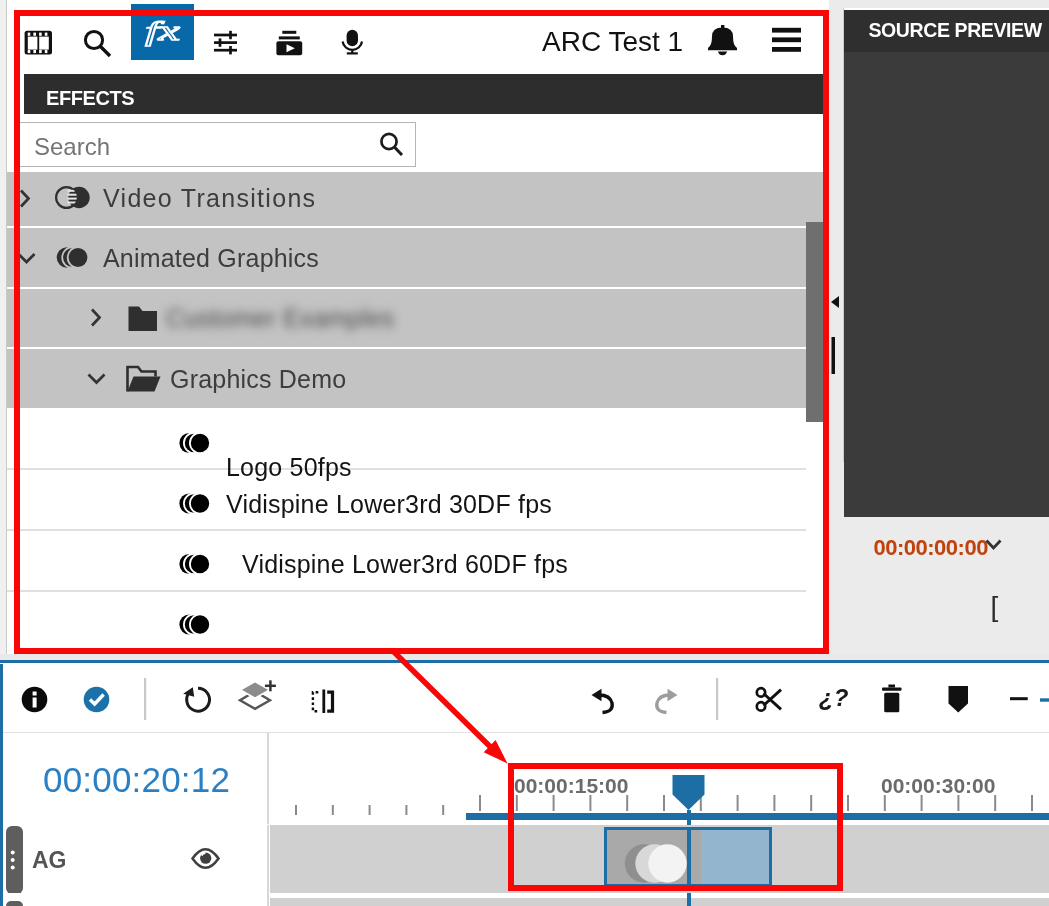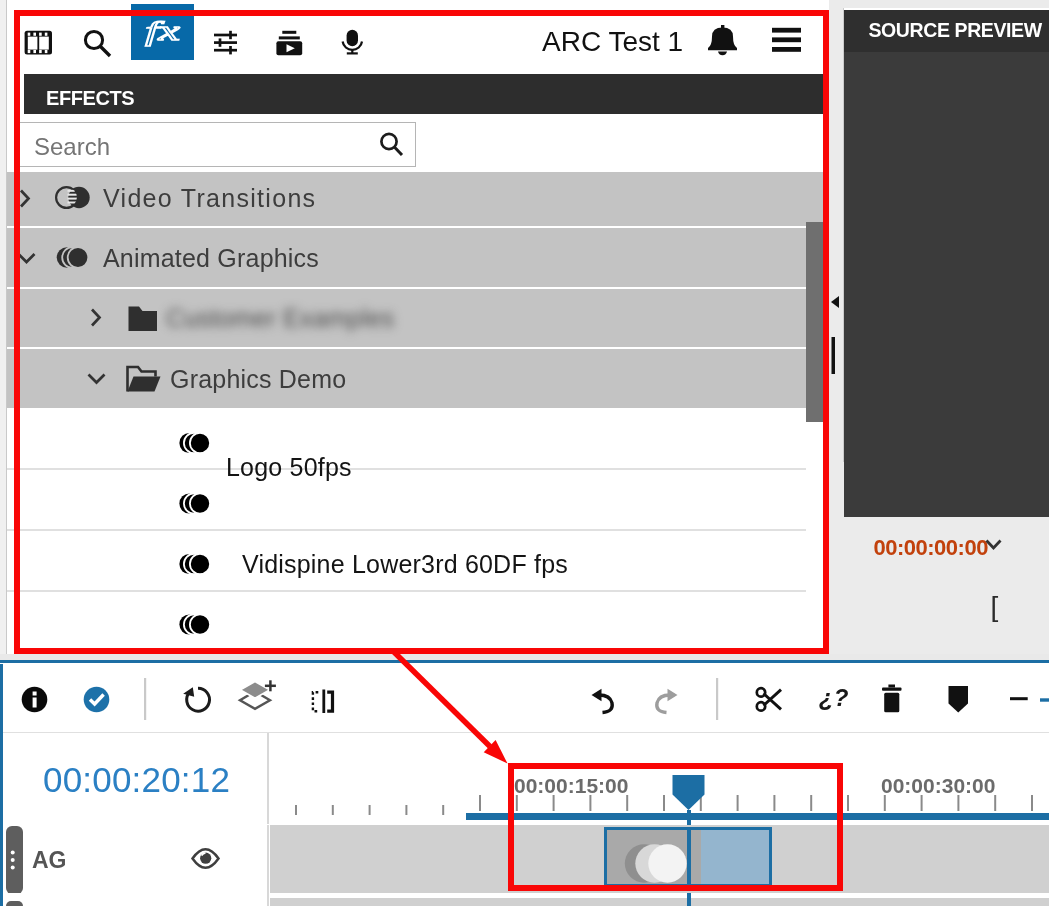--- a/index.html
+++ b/index.html
@@ -133,20 +133,21 @@
     <circle cx="16" cy="83.5" r="10.1" fill="#000" stroke="#fff" stroke-width="1.8"></circle>
     <circle cx="22" cy="83.5" r="10.1" fill="#000" stroke="#fff" stroke-width="1.8"></circle>
     <circle cx="11.5" cy="144" r="10.1" fill="#000"></circle>
     <circle cx="16" cy="144" r="10.1" fill="#000" stroke="#fff" stroke-width="1.8"></circle>
     <circle cx="22" cy="144" r="10.1" fill="#000" stroke="#fff" stroke-width="1.8"></circle>
     <circle cx="11.5" cy="204.5" r="10.1" fill="#000"></circle>
     <circle cx="16" cy="204.5" r="10.1" fill="#000" stroke="#fff" stroke-width="1.8"></circle>
     <circle cx="22" cy="204.5" r="10.1" fill="#000" stroke="#fff" stroke-width="1.8"></circle>
   </svg>
   <span class="itemtext" style="left:226px;top:429px;margin-top:24px;">Logo 50fps</span>
+  <span class="itemtext" style="left:226px;top:489.5px;">Vidispine Lower3rd 30DF fps</span>
   <span class="itemtext" style="left:226px;top:550px;margin-left:16px;">Vidispine Lower3rd 60DF fps</span>
 
   <div class="abs" style="left:806px;top:222px;width:20px;height:200px;background:#6f6f6f;"></div>
 
   <div class="abs" style="left:828.5px;top:0;width:220.5px;height:906px;background:#ebebeb;"></div>
   <svg class="abs" style="left:828px;top:290px;" width="14" height="90">
     <polygon points="3,12 11,6 11,18" fill="#111"></polygon>
     <rect x="3.5" y="47" width="3.5" height="37" fill="#111"></rect>
   </svg>
   <div class="abs" style="left:842.5px;top:8px;width:206.5px;height:454px;background:#fff;border-left:1px solid #ccc;border-bottom:1px solid #ccc;box-sizing:border-box;">

